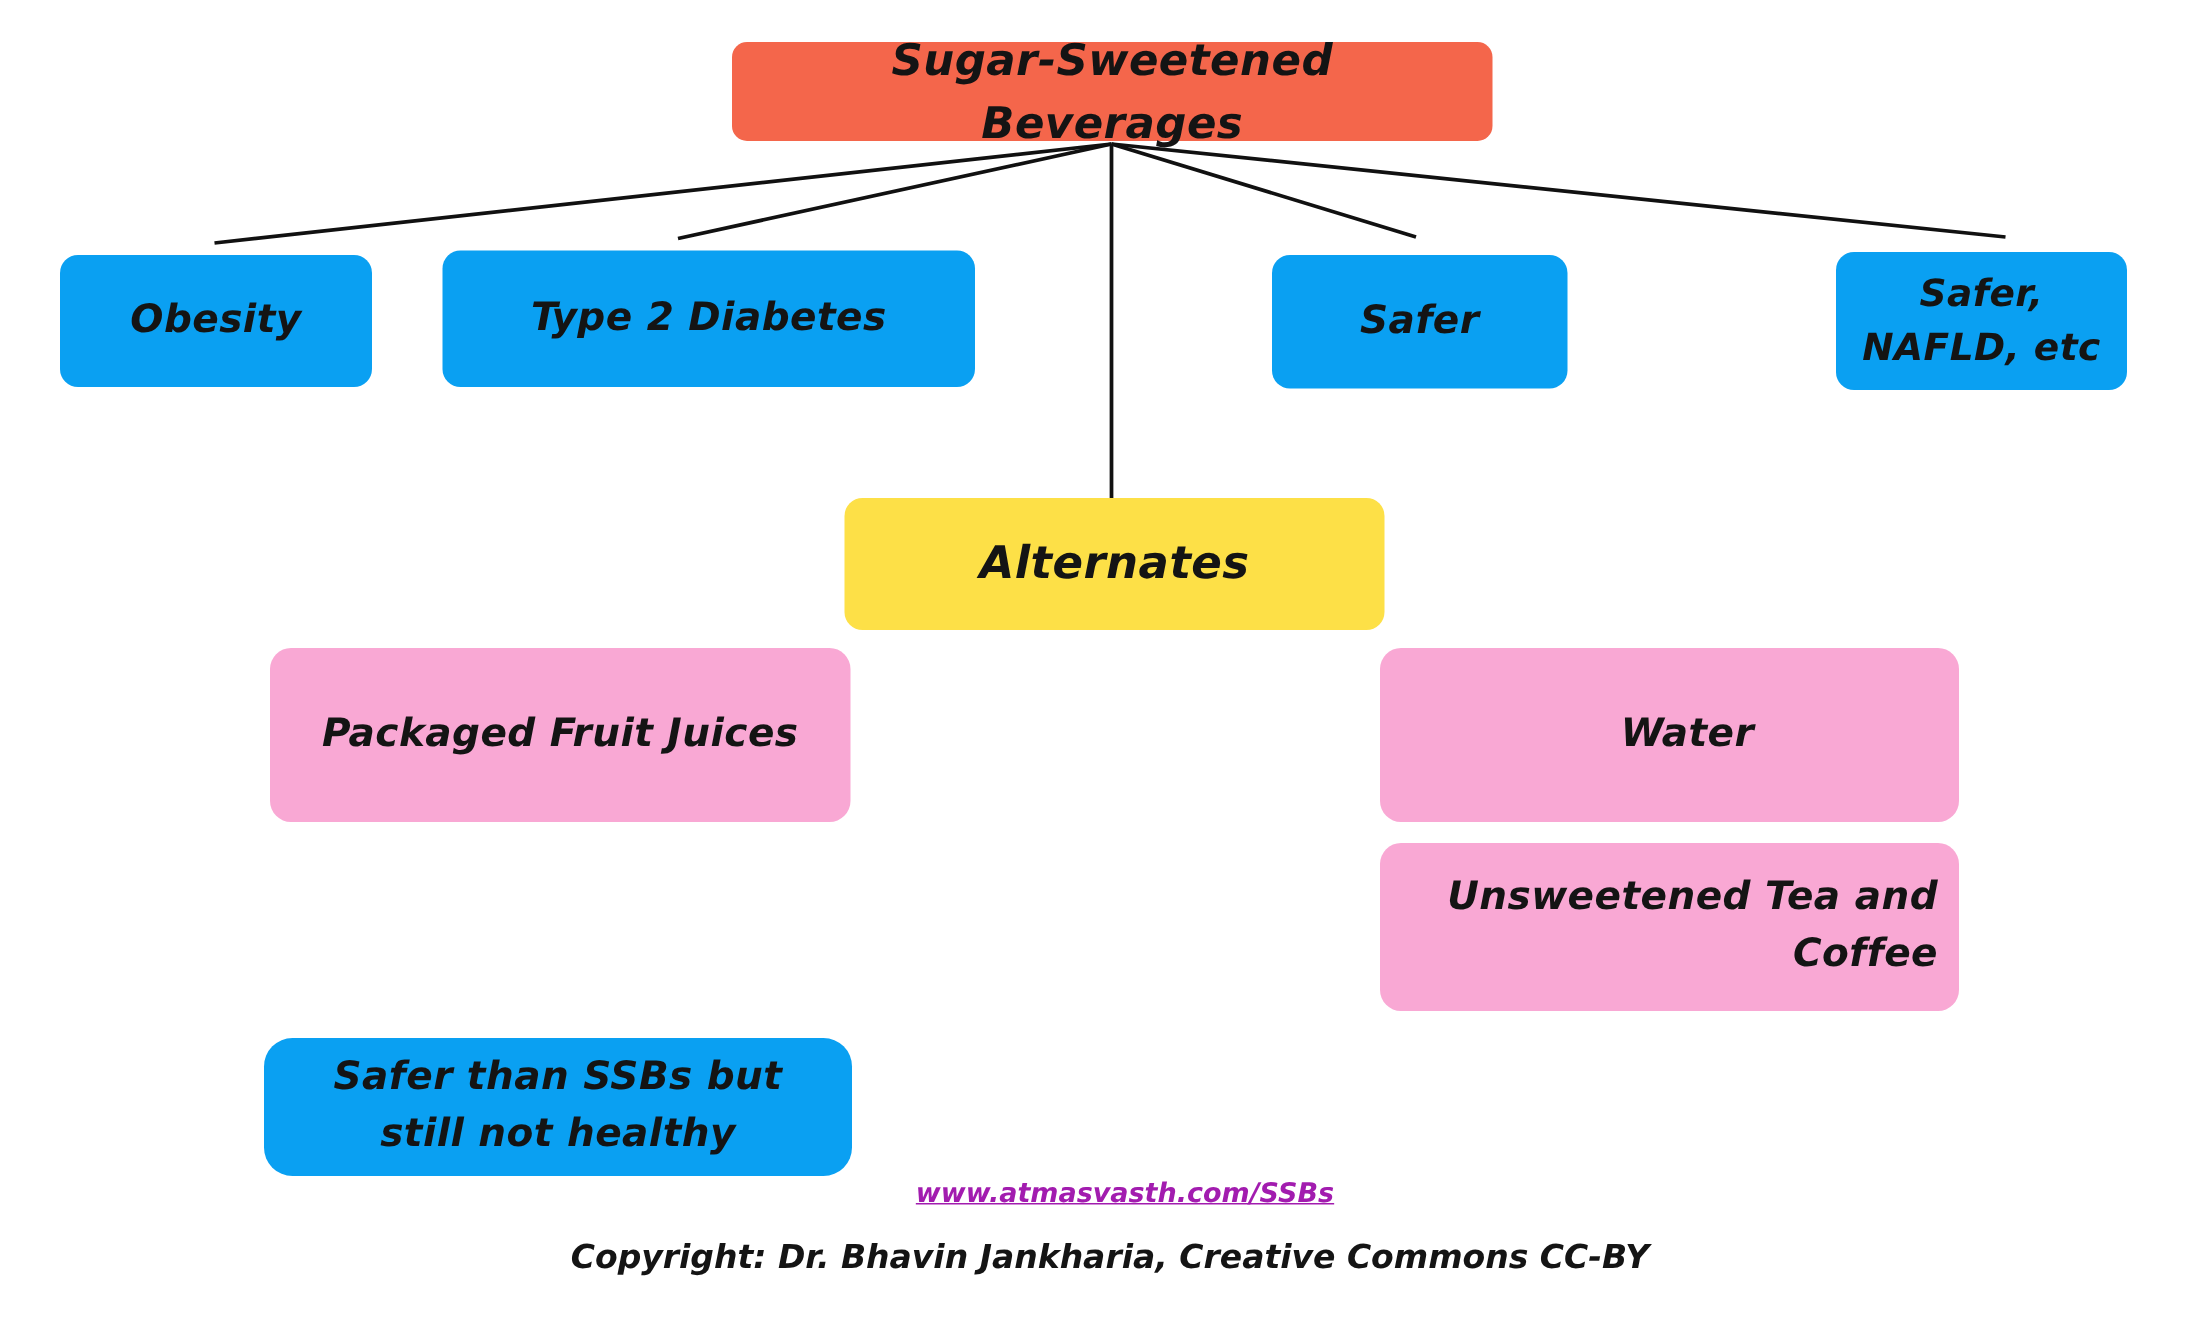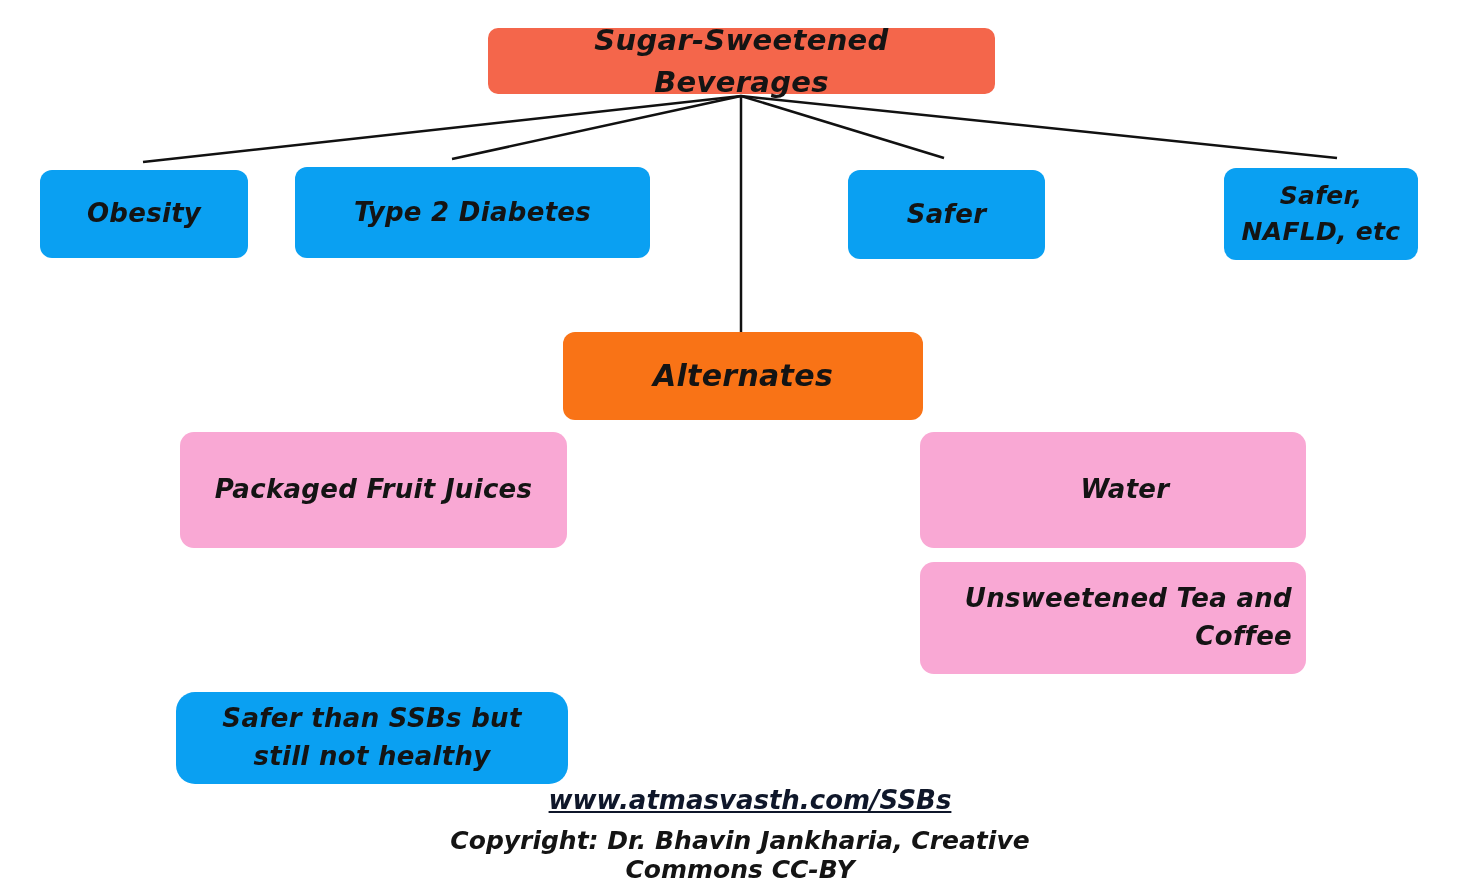--- a/index.html
+++ b/index.html
@@ -44,21 +44,21 @@
     border-radius: 12px;
     font-size: 26px;
   }
   .node-obesity  { left: 40px;   top: 170px; width: 208px; height: 88px; }
   .node-t2d      { left: 295px;  top: 167px; width: 355px; height: 91px; }
   .node-cancer   { left: 848px;  top: 170px; width: 197px; height: 89px; }
   .node-gout     { left: 1224px; top: 168px; width: 194px; height: 92px;
                    white-space: pre-line; font-size: 25px; }
   .node-alternates {
     left: 563px; top: 332px; width: 360px; height: 88px;
-    background: #f97316;
+    background: #fde047;
     border-radius: 12px;
     font-size: 30px;
   }
   .node-teal {
     background: #f9a8d4;
     border-radius: 14px;
     font-size: 26px;
     text-align: right;
   }
   .node-pfj      { left: 180px; top: 432px; width: 387px; height: 116px; }
@@ -66,32 +66,32 @@
   .node-safer    { left: 176px; top: 692px; width: 392px; height: 92px; border-radius: 19px;  }
   .node-water    { left: 920px; top: 432px; width: 386px; height: 116px; padding-left: 38px; }
   .node-tea      { left: 920px; top: 562px; width: 386px; height: 112px; }
   .node-healthy  { left: 917px; top: 686px; width: 391px; height: 92px;  }
   .footer-link {
     position: absolute; z-index: 1;
     left: 540px; top: 785px; width: 420px;
     text-align: center;
     font-style: italic;
     font-weight: 600;
-    font-size: 26px;
-    color: #0f172a;
+    font-size: 18px;
+    color: #a21caf;
     text-decoration: underline;
     cursor: pointer;
   }
   .footer-copyright {
     position: absolute; z-index: 1;
     left: 380px; top: 826px; width: 720px;
     text-align: center;
     font-style: italic;
     font-weight: 600;
-    font-size: 25px;
+    font-size: 22px;
     color: #141414;
   }
 </style>
 </head>
 <body>
 
 <div class="canvas">
 
   <svg class="connectors" viewBox="0 0 1460 884" xmlns="http://www.w3.org/2000/svg">
     <line x1="741" y1="96" x2="143" y2="162" stroke="#111111" stroke-width="2.5"></line>

